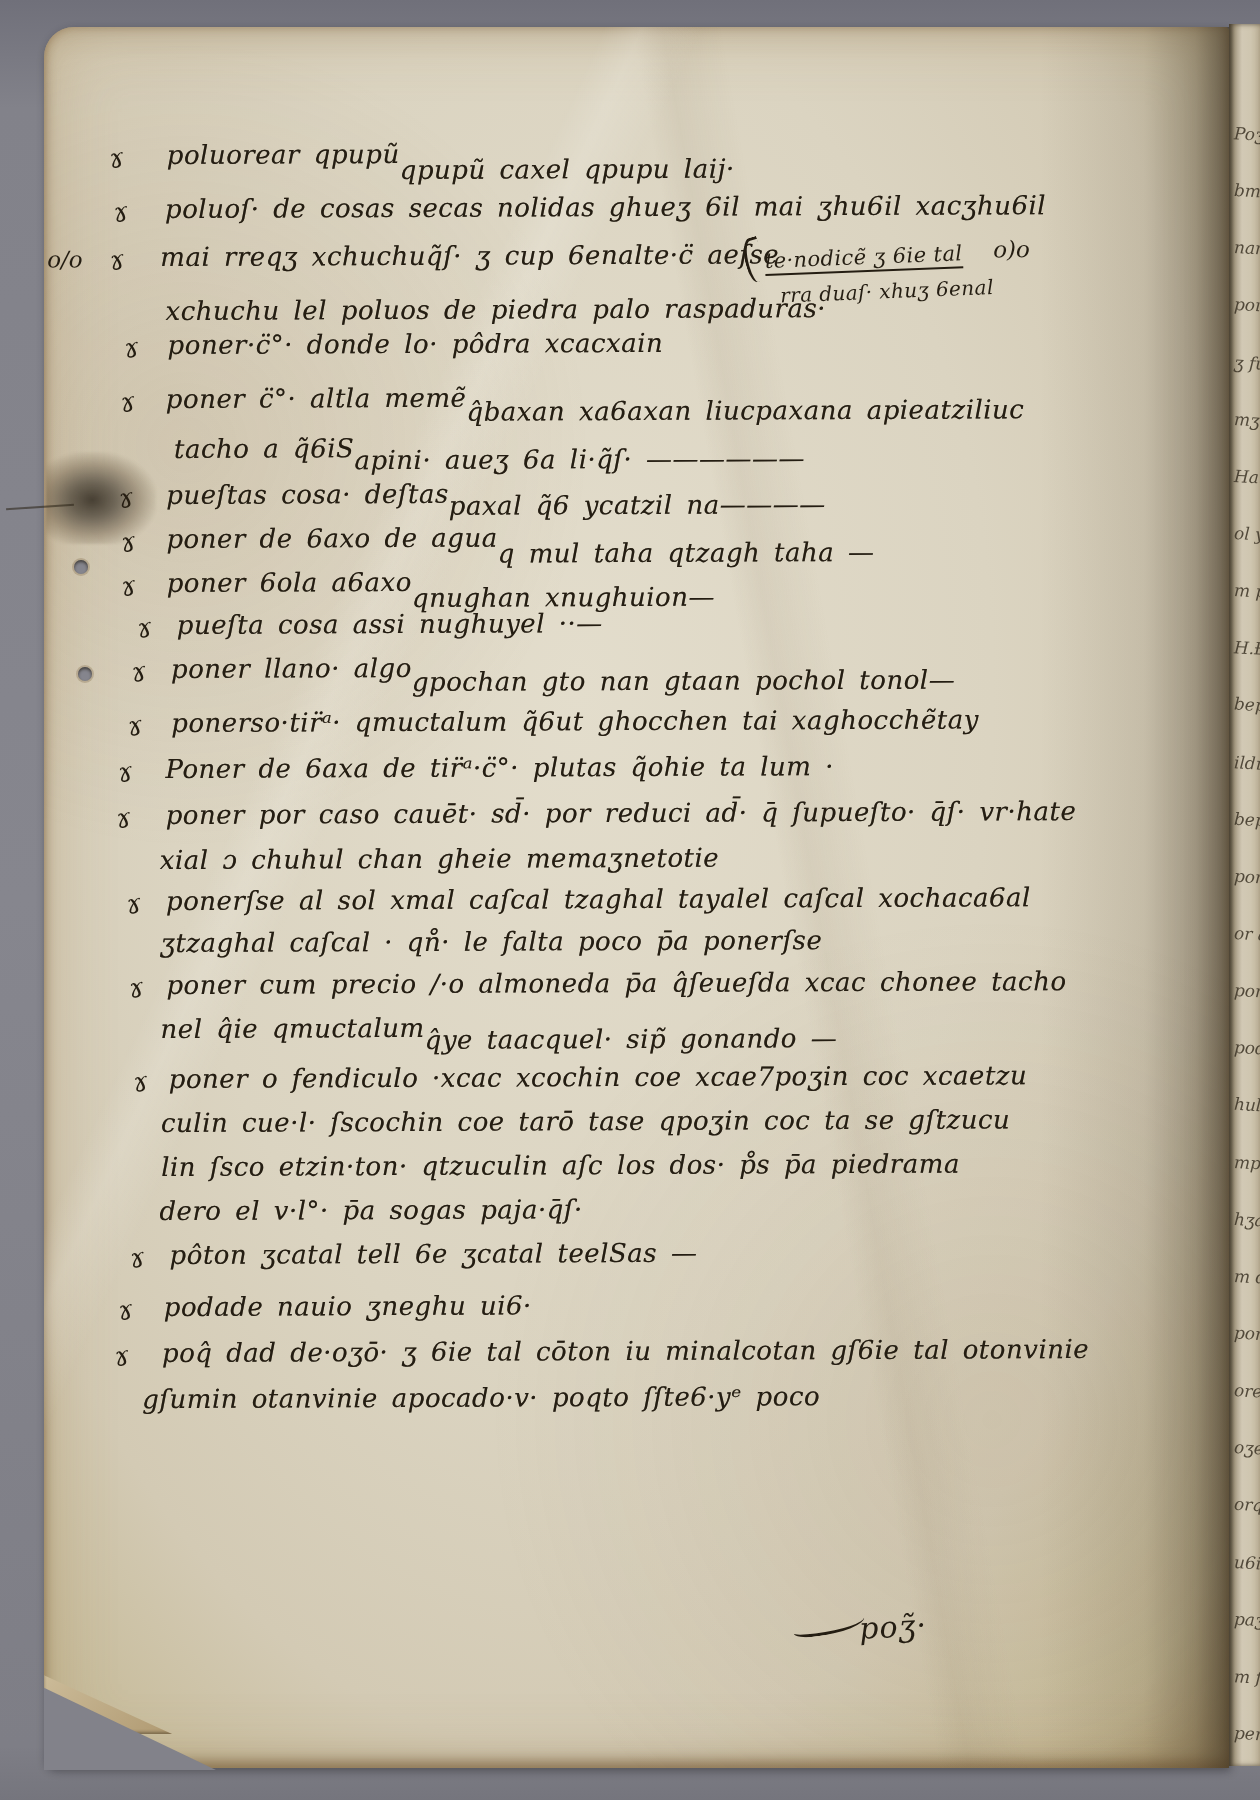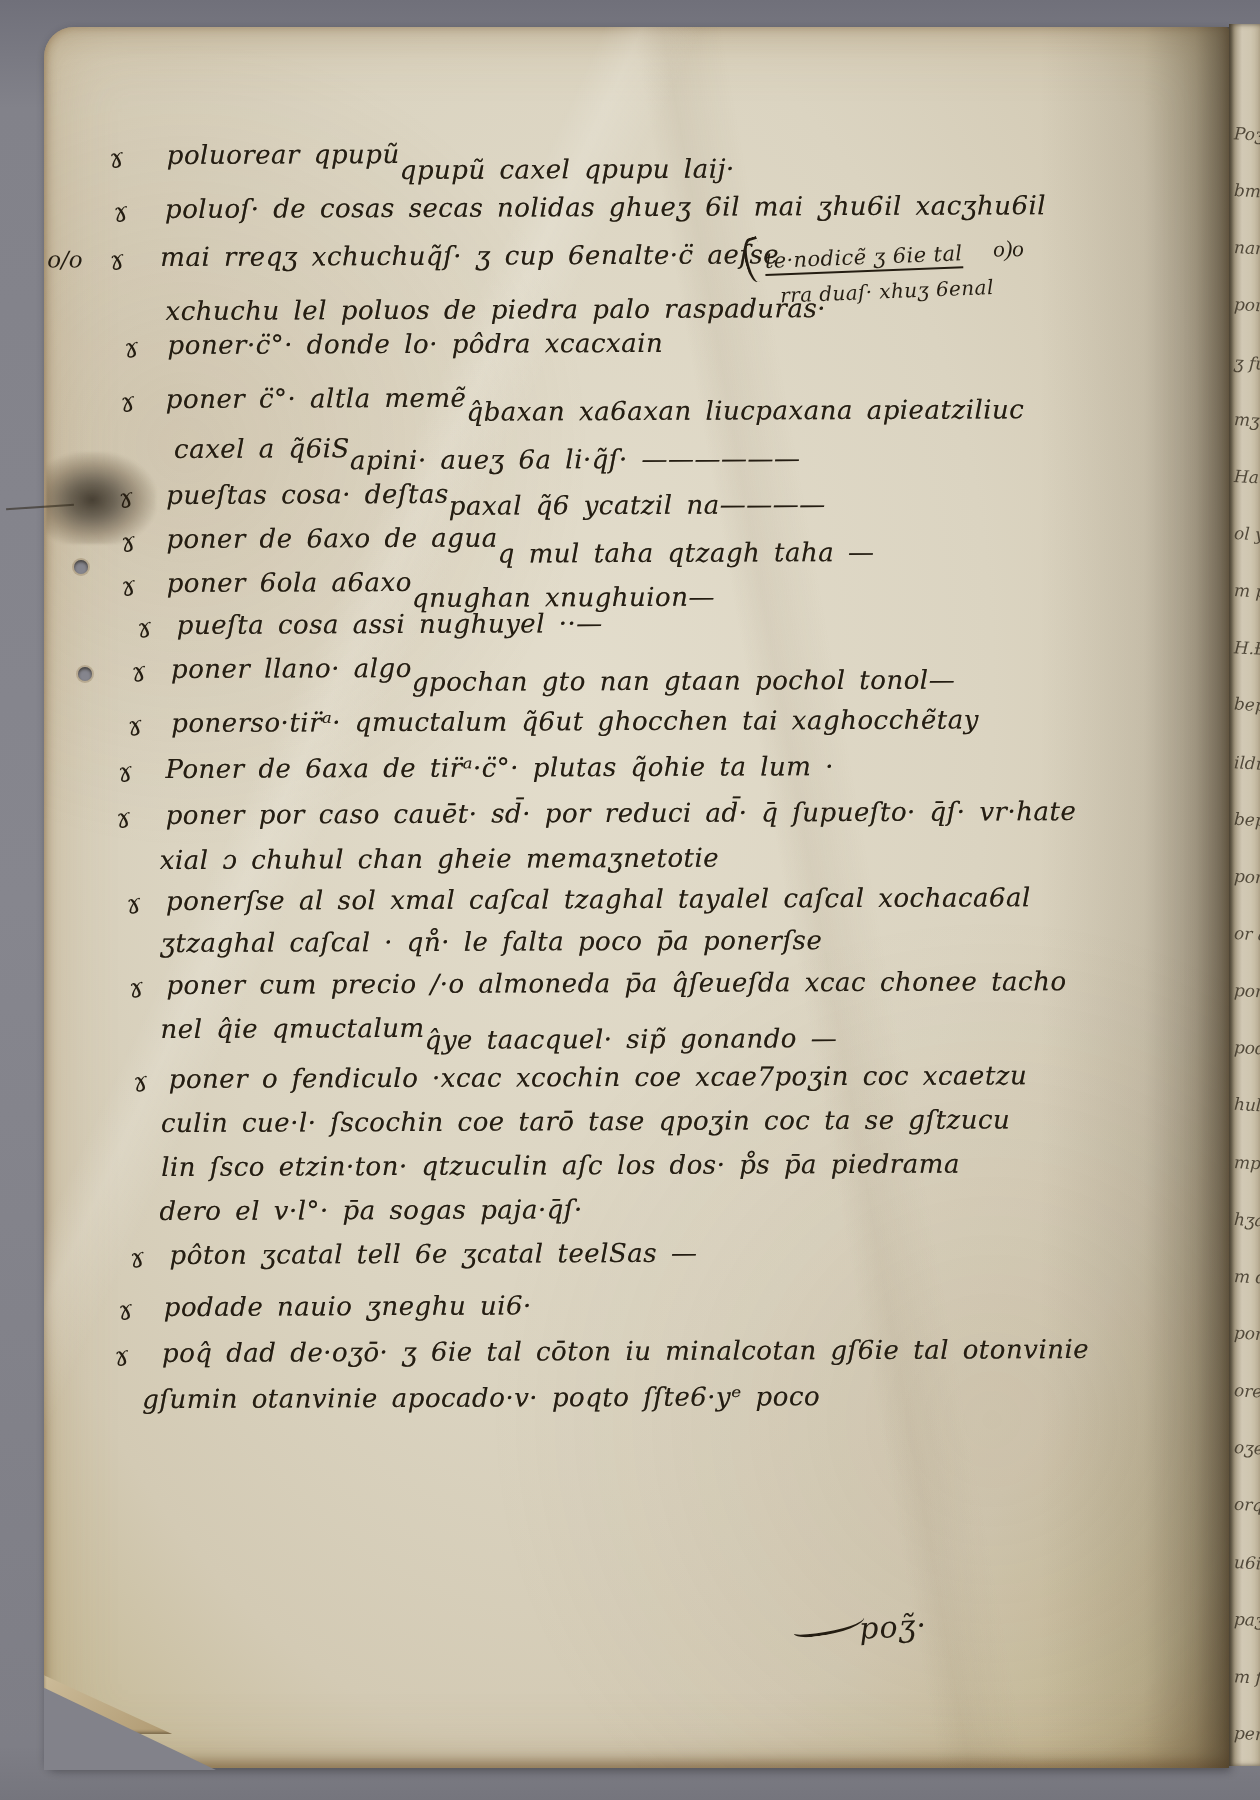--- a/index.html
+++ b/index.html
@@ -120,21 +120,21 @@
   }
 </style>
 </head>
 <body>
 
 <div class="page"></div>
 
 <div class="text-layer">
 
   <span class="margin-mark" style="left:50px;top:244px;">o/o</span>
-  <span class="margin-mark" style="left:996px;top:238px;font-family:Liberation Serif, serif;">o)o</span>
+  <span class="margin-mark" style="left:996px;top:238px;">o)o</span>
 
   <div class="insertion">
     <span class="curve"></span><span class="ins1">te·nodicẽ ʒ 6ie tal</span>
     <span class="ins2">rra duaſ· xhuʒ 6enal</span>
   </div>
 
   <div class="catchword">
     <span class="swash"></span><span class="cw">poʒ̃·</span>
   </div>
 <div class="line" style="top: 138px;">
@@ -154,21 +154,21 @@
     </div>
     <div class="line" style="top: 328px;">
       <span class="marker" style="left: 126px;">ɤ</span>
       <span class="t" style="left: 170px;"><span>poner·c̈°· donde lo· pôdra xcacxain</span></span>
     </div>
     <div class="line" style="top: 382px;">
       <span class="marker" style="left: 122px;">ɤ</span>
       <span class="t" style="left: 168px;"><span>poner c̈°· altla memẽ </span><span style="top: 14px;">q̂baxan xa6axan liucpaxana apieatziliuc</span></span>
     </div>
     <div class="line" style="top: 432px;">
-      <span class="t" style="left: 176px;"><span>caxel a q̃6iS </span><span style="top: 12px;">apini· aueʒ 6a li·q̃ſ· ——————</span></span>
+      <span class="t" style="left: 176px;"><span>tacho a q̃6iS </span><span style="top: 12px;">apini· aueʒ 6a li·q̃ſ· ——————</span></span>
     </div>
     <div class="line" style="top: 478px;">
       <span class="marker" style="left: 120px;">ɤ</span>
       <span class="t" style="left: 168px;"><span>pueſtas cosa· deſtas </span><span style="top: 12px;">paxal q̃6 ycatzil na————</span></span>
     </div>
     <div class="line" style="top: 522px;">
       <span class="marker" style="left: 122px;">ɤ</span>
       <span class="t" style="left: 168px;"><span>poner de 6axo de agua </span><span style="top: 16px;">q mul taha qtzagh taha —</span></span>
     </div>
     <div class="line" style="top: 566px;">

